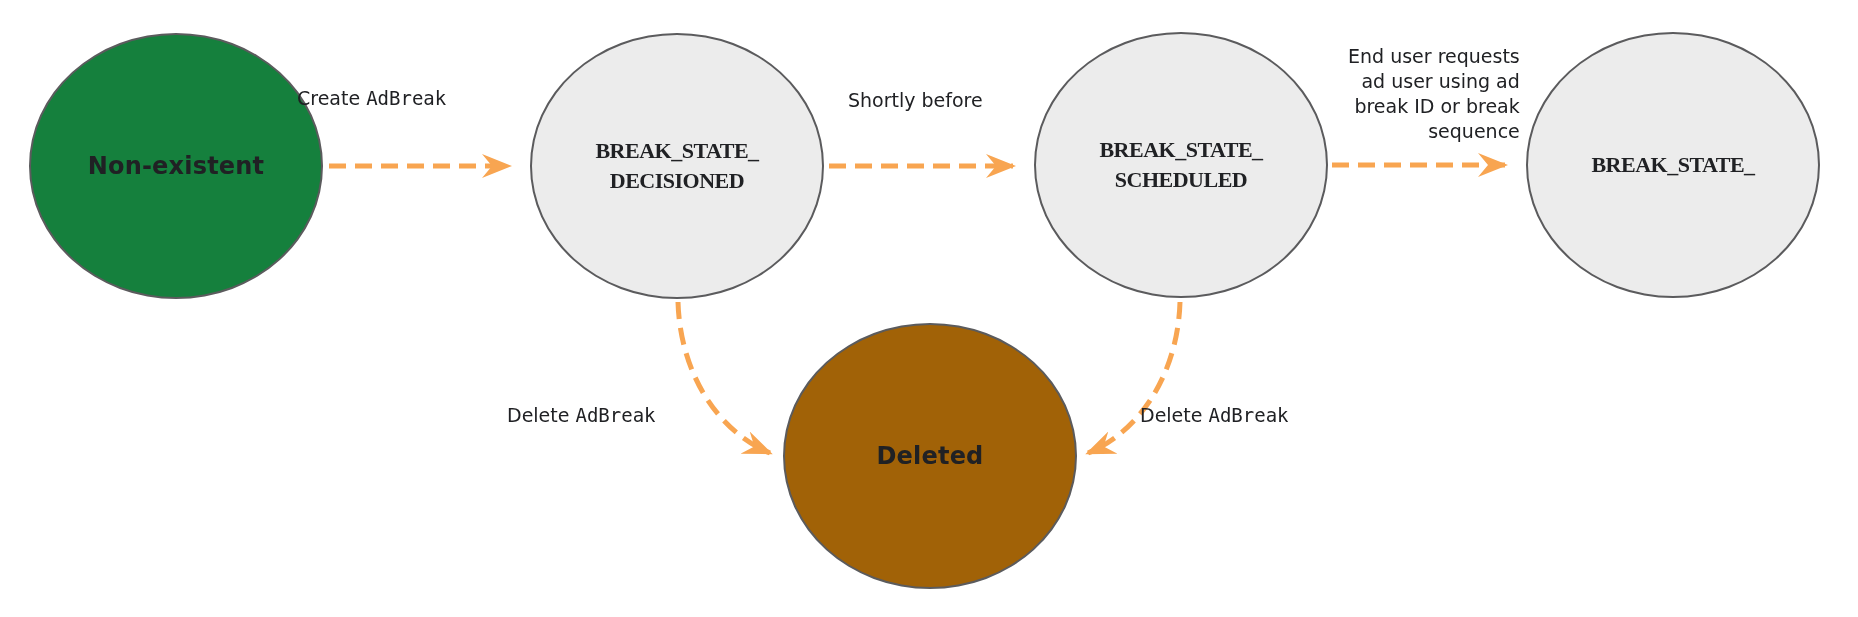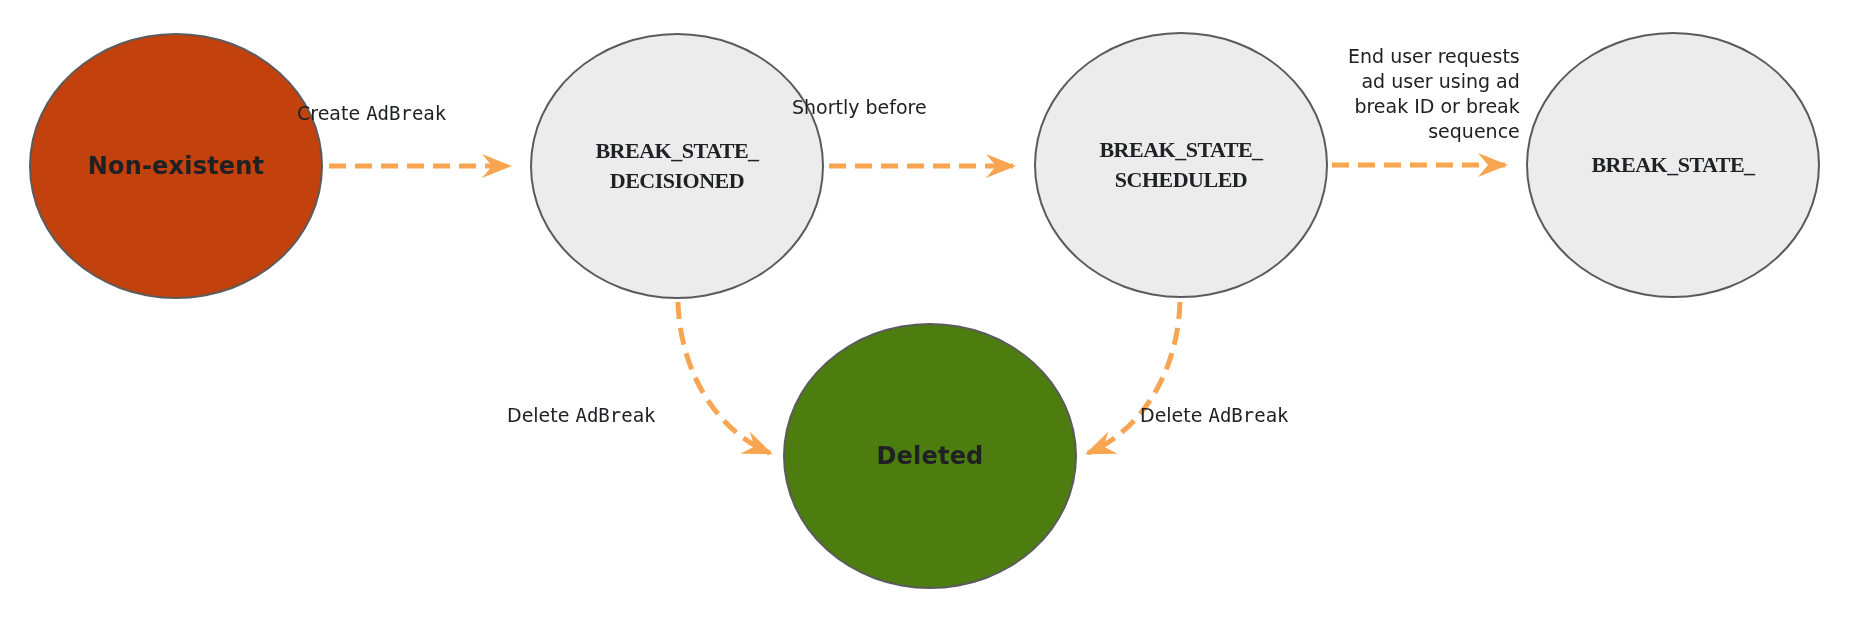--- a/index.html
+++ b/index.html
@@ -60,21 +60,21 @@
 
     <path d="M829,166 H1013" fill="none" stroke="#F8A551" stroke-width="5" stroke-dasharray="17 9" marker-end="url(#head)"></path>
 
     <path d="M1332,165 H1505" fill="none" stroke="#F8A551" stroke-width="5" stroke-dasharray="17 9" marker-end="url(#head)"></path>
 
     <path d="M678,302 C680,370 715,430 770,453" fill="none" stroke="#F8A551" stroke-width="5" stroke-dasharray="17 9" marker-end="url(#head)"></path>
 
     <path d="M1180,302 C1178,370 1143,430 1088,453" fill="none" stroke="#F8A551" stroke-width="5" stroke-dasharray="17 9" marker-end="url(#head)"></path>
   </svg>
 
-  <div class="node" style="left: 29px; top: 33px; width: 294px; height: 266px; background: #c2410c; border-color: rgb(91, 91, 93); justify-content: center;">
+  <div class="node" style="left: 29px; top: 33px; width: 294px; height: 266px; background: #15803d; border-color: rgb(91, 91, 93); justify-content: center;">
     <div class="node-label-sans">Non-existent</div>
   </div>
 
   <div class="node" style="left: 530px; top: 33px; width: 294px; height: 266px; background: rgb(236, 236, 236); border-color: rgb(91, 91, 93);">
     <div class="node-label-mono">
       <div>BREAK_STATE_</div>
       <div>DECISIONED</div>
     </div>
   </div>
 
@@ -84,29 +84,29 @@
       <div>SCHEDULED</div>
     </div>
   </div>
 
   <div class="node" style="left: 1526px; top: 32px; width: 294px; height: 266px; background: rgb(236, 236, 236); border-color: rgb(91, 91, 93);">
     <div class="node-label-mono">
       <div>BREAK_STATE_</div>
     </div>
   </div>
 
-  <div class="node" style="left: 783px; top: 323px; width: 294px; height: 266px; background: #4d7c0f; border-color: rgb(91, 91, 93);">
+  <div class="node" style="left: 783px; top: 323px; width: 294px; height: 266px; background: #a16207; border-color: rgb(91, 91, 93);">
     <div class="node-label-sans">Deleted</div>
   </div>
 
-  <div class="edge-label" style="left:297px;top:101px;">
+  <div class="edge-label" style="left:297px;top:86px;">
     <span>Create </span><span class="mono">AdBreak</span>
   </div>
 
-  <div class="edge-label" style="left:792px;top:88px;margin-top:7px;">
+  <div class="edge-label" style="left:848px;top:88px;">
     <div>Shortly before</div>
   </div>
 
   <div class="edge-label" style="left:1348px;top:44px;text-align:right;">
     <div>End user requests</div>
     <div>ad user using ad</div>
     <div>break ID or break</div>
     <div>sequence</div>
   </div>
 

